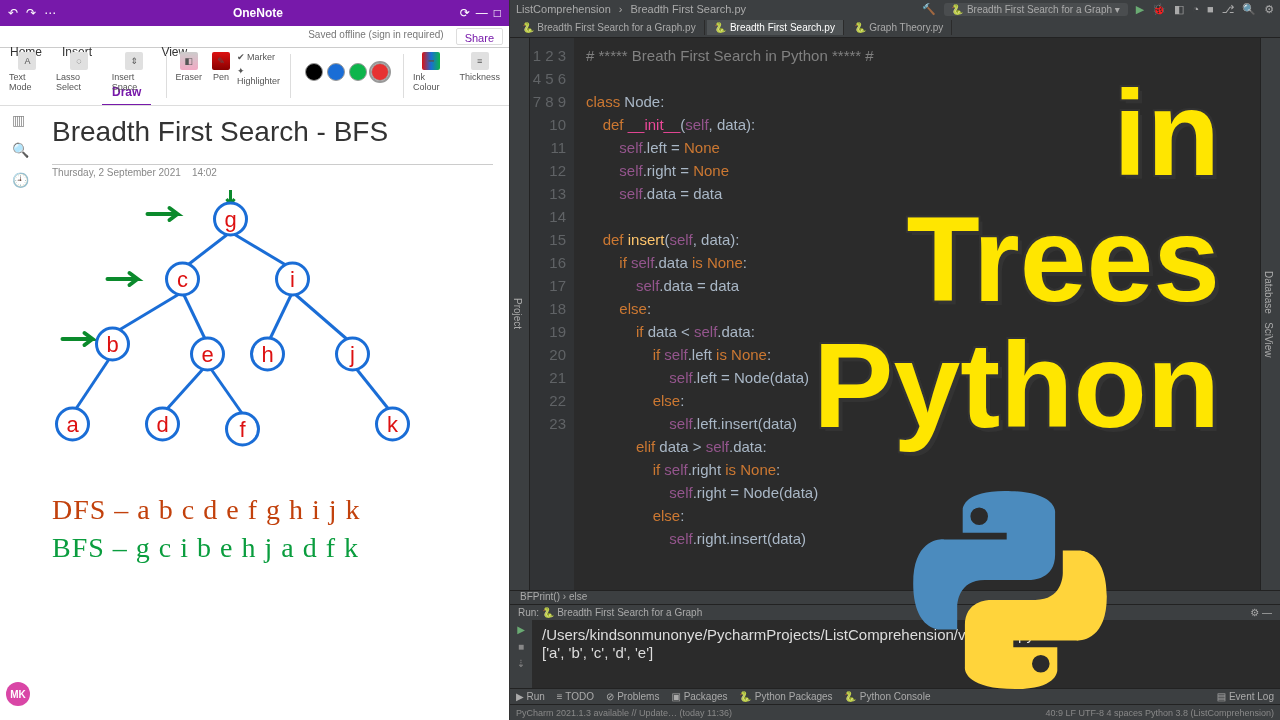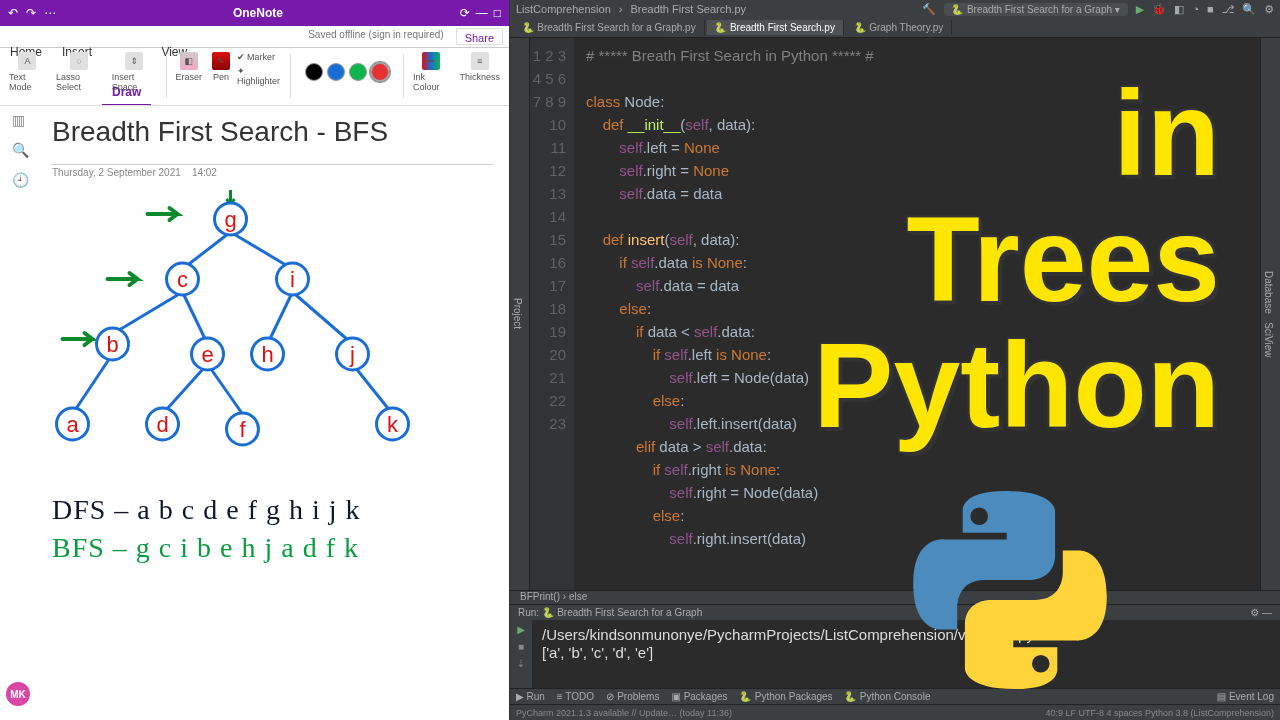--- a/index.html
+++ b/index.html
@@ -23,21 +23,21 @@
 .rb-icon { width: 18px; height: 18px; background: #e0e0e0; border-radius: 2px; display: flex; align-items: center; justify-content: center; }
 .rb-colors { display: flex; gap: 4px; padding: 0 8px; align-items: center; height: 40px; }
 .rb-color { width: 18px; height: 18px; border-radius: 50%; border: 1px solid #999; }
 .on-sidebar { position: absolute; left: 0; top: 106px; width: 44px; display: flex; flex-direction: column; gap: 14px; padding: 6px 12px; }
 .on-sidebar span { color: #888; font-size: 14px; }
 .on-canvas { flex: 1; padding: 10px 16px 10px 52px; position: relative; overflow: hidden; }
 .note-title { font-size: 28px; color: #333; font-weight: 400; border-bottom: 1px solid #ccc; padding-bottom: 16px; margin-bottom: 2px; }
 .note-date { font-size: 10px; color: #888; }
 .tree-svg { width: 100%; height: 300px; margin-top: 6px; }
 .ink-text { font-family: 'Segoe Script', cursive; font-size: 28px; margin-top: 6px; letter-spacing: 1px; }
-.ink-black { color: #0f172a; }
+.ink-black { color: #c2410c; }
 .ink-green { color: #0a9d3e; }
 .on-user { position: absolute; bottom: 14px; left: 6px; width: 24px; height: 24px; border-radius: 50%; background: #d946a6; color: #fff; font-size: 10px; display: flex; align-items: center; justify-content: center; font-weight: 600; }
 
 
 .ide { flex: 1; height: 100%; background: #2b2b2b; display: flex; flex-direction: column; color: #bbb; font-size: 12px; }
 .ide-top { height: 18px; background: #3c3f41; display: flex; align-items: center; padding: 0 6px; gap: 8px; font-size: 11px; color: #aaa; }
 .ide-top .crumb { color: #aaa; }
 .ide-top .spacer { flex: 1; }
 .ide-top .run-cfg { background: #4a4d4f; padding: 1px 8px; border-radius: 3px; font-size: 10px; }
 .ide-top .ticon { color: #6aab73; }
@@ -45,21 +45,21 @@
 .ide-tab { padding: 2px 8px; color: #aaa; background: #3c3f41; border-right: 1px solid #2b2b2b; cursor: pointer; }
 .ide-tab.active { background: #4e5254; color: #fff; }
 .ide-body { flex: 1; display: flex; min-height: 0; }
 .ide-left-gutter { width: 20px; background: #3c3f41; writing-mode: vertical-lr; font-size: 10px; color: #aaa; text-align: center; padding: 6px 2px; border-right: 1px solid #222; }
 .ide-right-gutter { width: 20px; background: #3c3f41; writing-mode: vertical-lr; font-size: 10px; color: #aaa; text-align: center; padding: 6px 2px; border-left: 1px solid #222; }
 .editor { flex: 1; background: #2b2b2b; display: flex; font-family: 'Consolas', 'Menlo', monospace; font-size: 15px; line-height: 23px; overflow: hidden; }
 .lnums { width: 44px; text-align: right; color: #606366; padding: 6px 8px 0 0; background: #313335; user-select: none; }
 .code { flex: 1; padding: 6px 0 0 12px; white-space: pre; color: #a9b7c6; }
 .kw { color: #cc7832; }
 .fn { color: #ffc66d; }
-.mg { color: #bef264; }
+.mg { color: #ec4899; }
 .slf { color: #94558d; }
 .cmt { color: #808080; }
 .breadcrumb-bar { height: 14px; background: #3c3f41; font-size: 10px; color: #aaa; padding: 0 10px; border-top: 1px solid #222; }
 .run-header { height: 16px; background: #3c3f41; font-size: 10px; color: #aaa; display: flex; align-items: center; padding: 0 8px; border-top: 1px solid #222; }
 .run-header .spacer { flex: 1; }
 .console-wrap { height: 68px; display: flex; background: #2b2b2b; }
 .console-icons { width: 22px; background: #3c3f41; display: flex; flex-direction: column; align-items: center; gap: 6px; padding: 4px 0; }
 .console-icons span { font-size: 10px; color: #6aab73; }
 .console { flex: 1; font-family: 'Consolas', monospace; font-size: 15px; color: #ddd; padding: 6px 10px; white-space: pre; }
 .ide-bottom { height: 16px; background: #3c3f41; display: flex; font-size: 10px; color: #aaa; align-items: center; padding: 0 6px; gap: 12px; border-top: 1px solid #222; }

